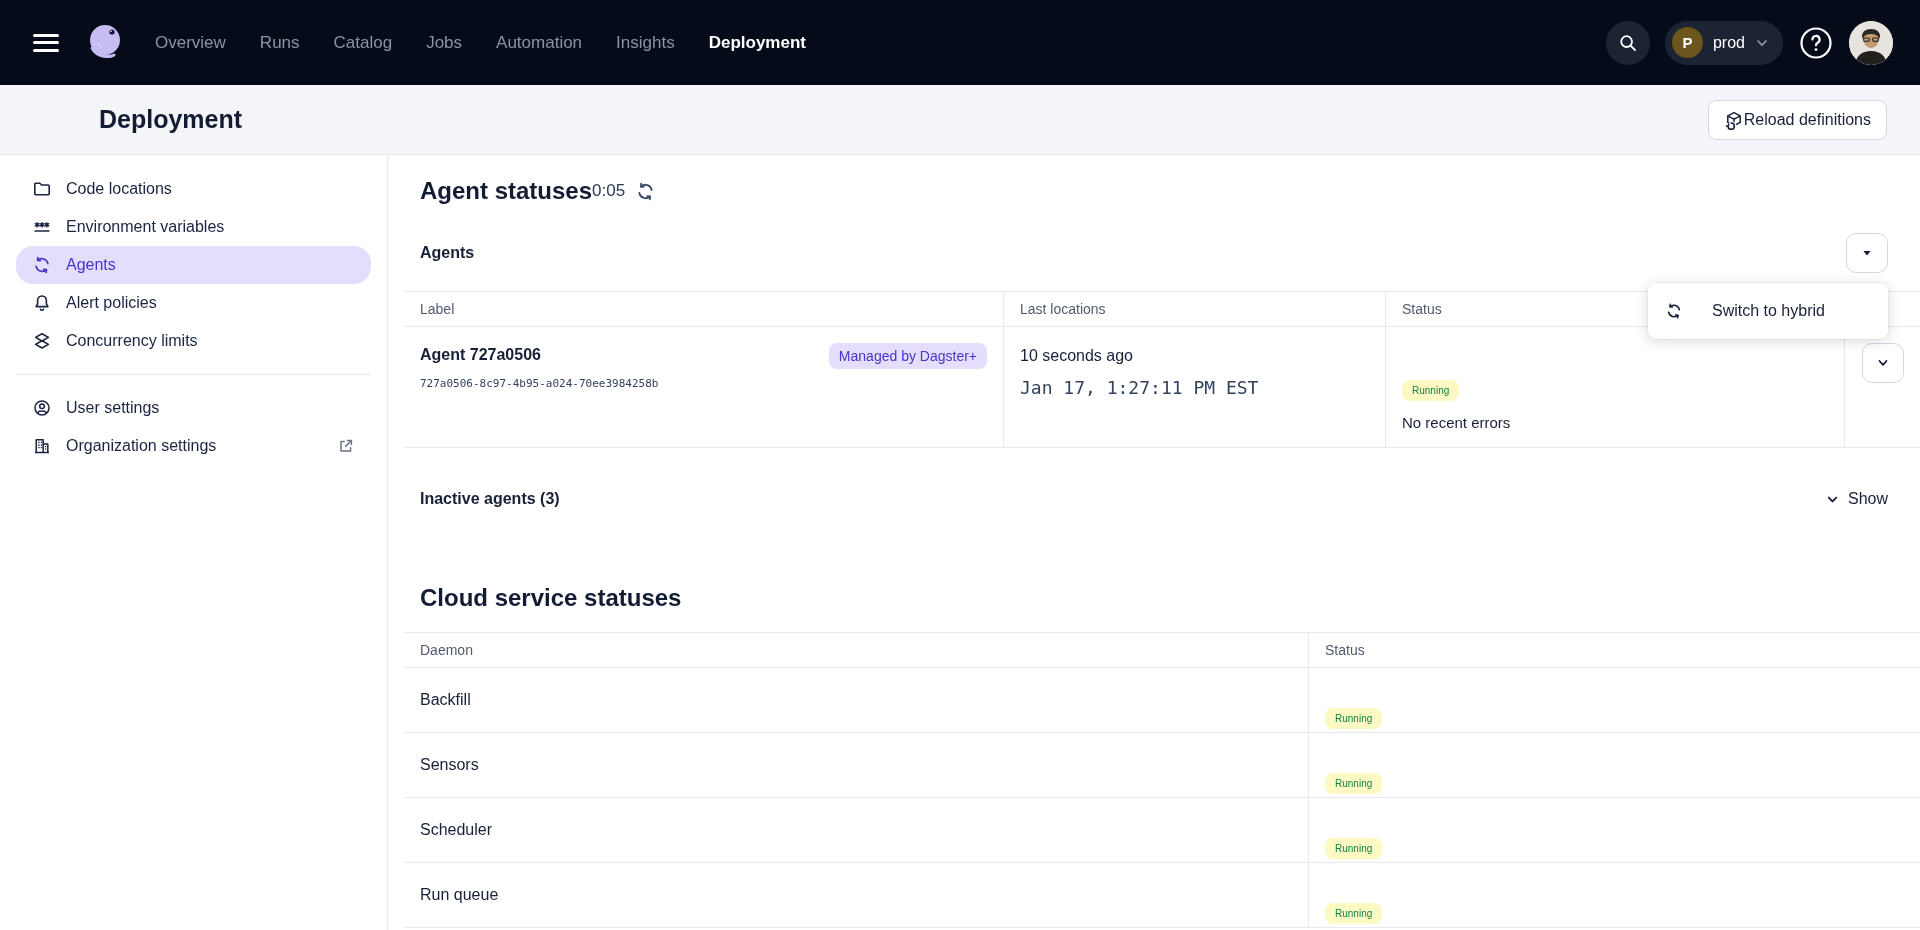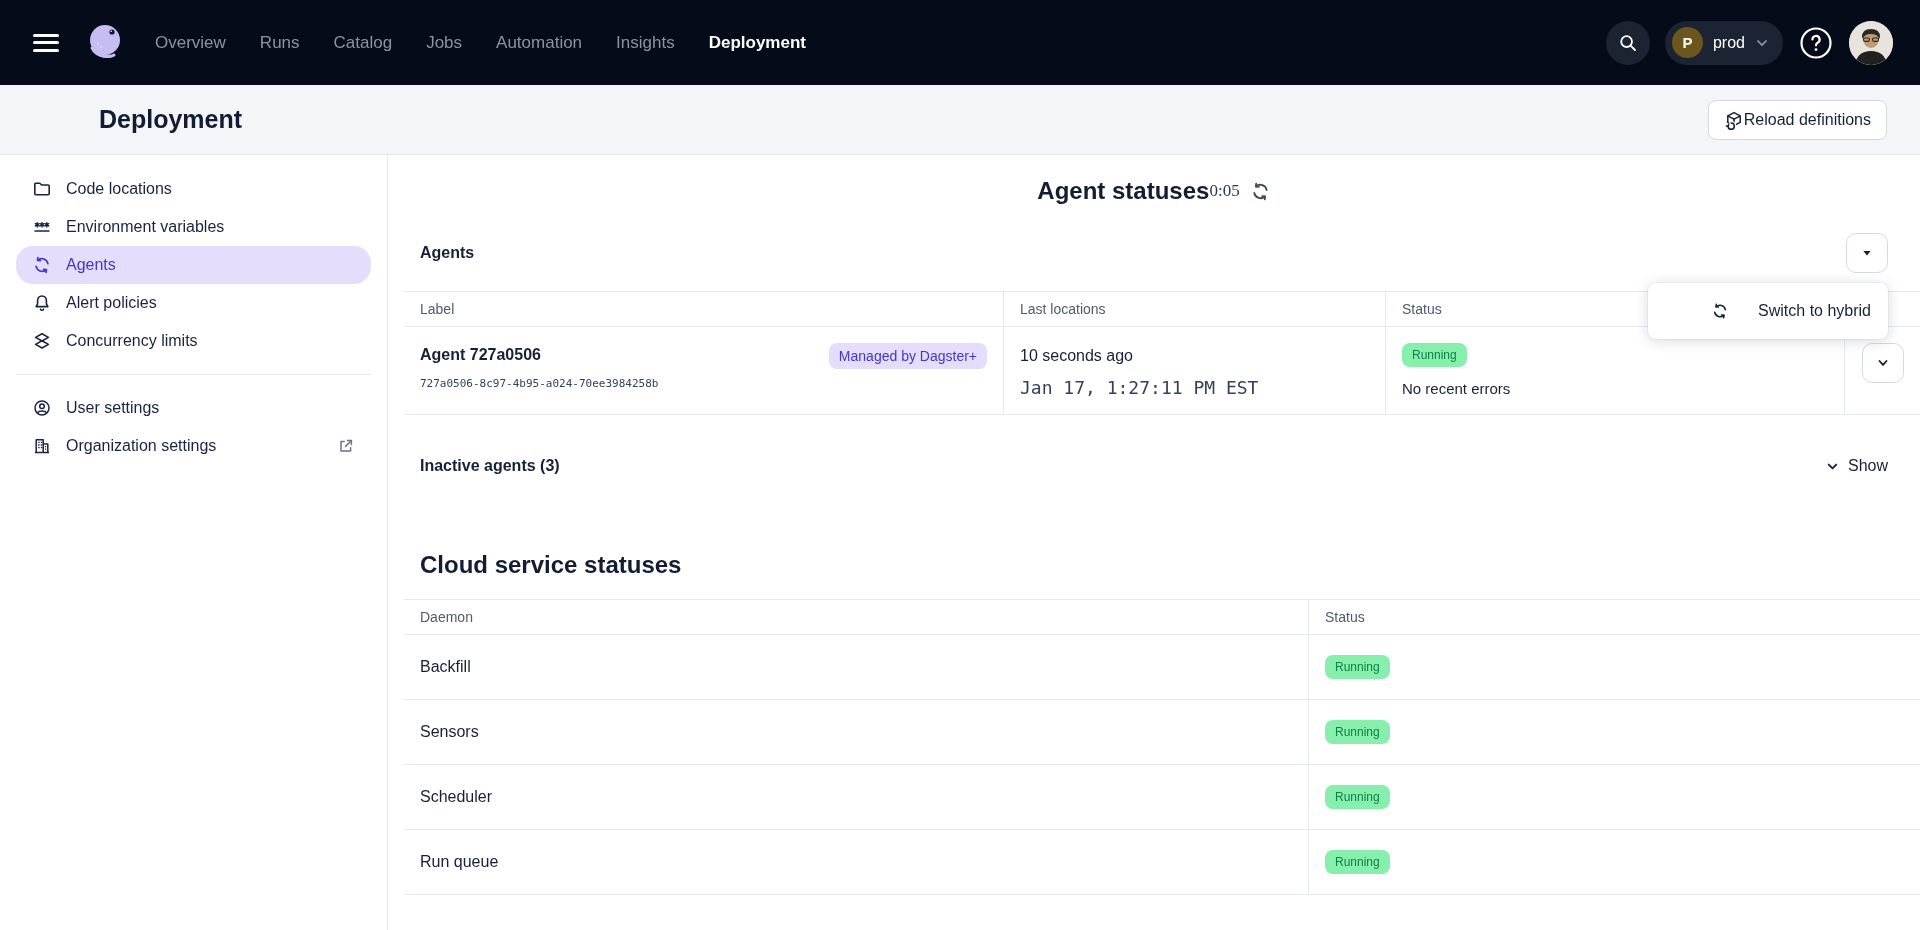--- a/index.html
+++ b/index.html
@@ -33,58 +33,58 @@
   .sidebar { width:388px; border-right:1px solid #e6e9ee; padding-top:15px; flex:0 0 auto; }
   .side-item { height:38px; margin:0 16px; border-radius:17px; display:flex; align-items:center; gap:14px; padding:0 16px; font-size:16px; color:#1a2442; cursor:pointer; }
   .side-item .ic { width:20px; height:20px; display:flex; align-items:center; justify-content:center; color:#1a2442; }
   .side-item.selected { background:#e4defc; color:#4636c8; font-weight:500; }
   .side-item.selected .ic { color:#4636c8; }
   .side-item .ext { margin-left:auto; color:#6a7487; display:flex; }
   .side-divider { border-top:1px solid #e6e9ee; margin:14px 16px; }
 
   .main { flex:1; padding-left:16px; position:relative; }
 
-  .title-row { display:flex; align-items:center; justify-content:center; margin:22px 32px 0 16px; }
+  .title-row { display:flex; align-items:center; justify-content:flex-start; margin:22px 32px 0 16px; }
   .section-title { font-size:24px; font-weight:600; color:#131c33; }
-  .refresh-wrap { display:flex; align-items:center; gap:10px;font-family:Liberation Serif, serif; }
+  .refresh-wrap { display:flex; align-items:center; gap:10px; }
   .timer { font-size:17px; color:#2c3a54; }
   .refresh-icon { color:#3d4c63; cursor:pointer; display:flex; }
 
   .agents-row { display:flex; align-items:center; justify-content:space-between; margin:28px 32px 0 16px; }
   .sub-heading { font-size:16px; font-weight:700; color:#172037; }
   .sq-btn { width:42px; height:40px; background:#fff; border:1px solid #d4d9e1; border-radius:10px; display:flex; align-items:center; justify-content:center; cursor:pointer; color:#172037; }
 
   
   .agents-table { margin-top:18px; border-top:1px solid #e6e9ee; }
   .ag-head, .ag-row { display:grid; grid-template-columns:600px 382px 459px 1fr; border-bottom:1px solid #e6e9ee; }
   .th { font-size:14px; color:#505a6e; padding:9px 16px; border-right:1px solid #e6e9ee; display:flex; align-items:center; }
   .th:last-child, .td:last-child { border-right:none; }
   .td { padding:16px; border-right:1px solid #e6e9ee; }
   .agent-label-cell { display:flex; justify-content:space-between; align-items:flex-start; }
   .agent-name { font-size:16px; font-weight:700; color:#172037; margin-top:3px; }
   .agent-uuid { font-family:"DejaVu Sans Mono","Liberation Mono",monospace; font-size:11px; color:#33425c; margin-top:13px; }
   .badge-purple { background:#e4defc; color:#4636c8; font-size:14px; border-radius:8px; padding:5px 10px; white-space:nowrap; }
   .hb-rel { font-size:16px; color:#172037; margin-top:4px; }
   .hb-abs { font-family:"DejaVu Sans Mono","Liberation Mono",monospace; font-size:18px; color:#33425c; margin-top:12px; }
-  .badge-green { display:inline-block; background:#86efac; color:#12804a; font-size:12px; border-radius:8px; padding:5px 10px; }
+  .badge-green { display:inline-block; background:#fef9c3; color:#12804a; font-size:10px; border-radius:8px; padding:5px 10px;margin-top:37px; }
   .status-note { font-size:15px; color:#172037; margin-top:13px; }
   .row-actions { display:flex; align-items:flex-start; justify-content:center; padding-top:16px; }
 
   .inactive-row { display:flex; align-items:center; justify-content:space-between; margin:42px 32px 0 16px; }
   .show-btn { display:flex; align-items:center; gap:8px; font-size:16px; color:#172037; cursor:pointer; }
 
   .cloud-title { margin:76px 0 0 16px; }
   .cloud-table { margin-top:20px; border-top:1px solid #e6e9ee; }
   .cl-head, .cl-row { display:grid; grid-template-columns:905px 1fr; border-bottom:1px solid #e6e9ee; }
   .cl-head .th { padding:9px 16px; }
   .cl-row .td { padding:0 16px; height:64px; display:flex; align-items:center; font-size:16px; color:#172037; }
 
   
   .menu { position:absolute; top:283px; right:32px; width:240px; background:#fff; border-radius:8px; box-shadow:0 2px 14px rgba(9,20,40,.16), 0 0 0 1px rgba(9,20,40,.04); padding:7px 0; z-index:30; }
-  .menu-item { display:flex; align-items:center; gap:29px; padding:12px 17px; font-size:16px; color:#172037; cursor:pointer;justify-content:flex-end; }
+  .menu-item { display:flex; align-items:center; gap:29px; padding:12px 17px; font-size:16px; color:#172037; cursor:pointer; }
   .menu-item .ic { display:flex; color:#172037; }
 
   svg { display:block; }
 </style>
 </head>
 <body>
 
 <div class="app">
 
   <div class="topnav">

